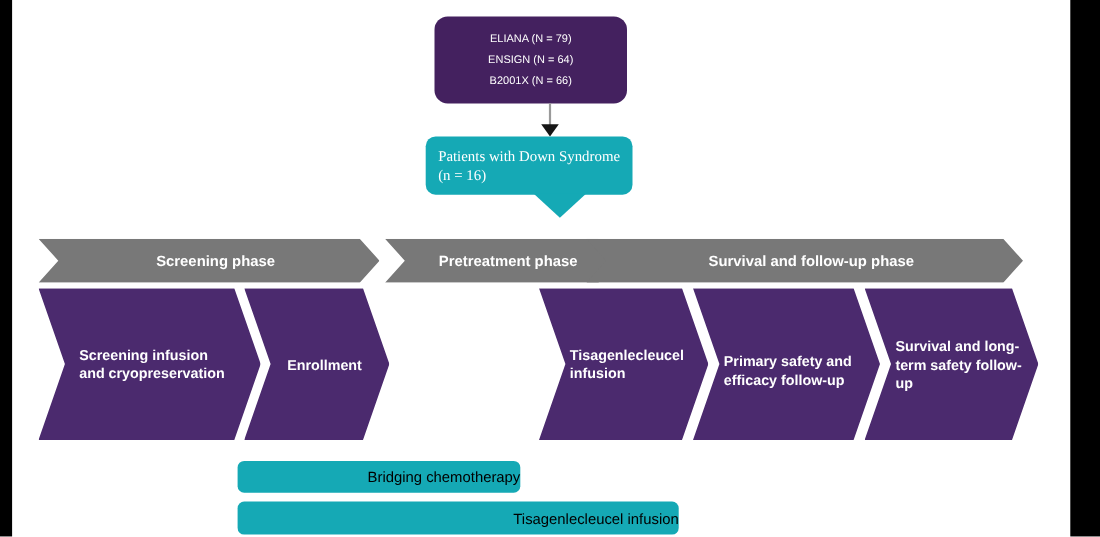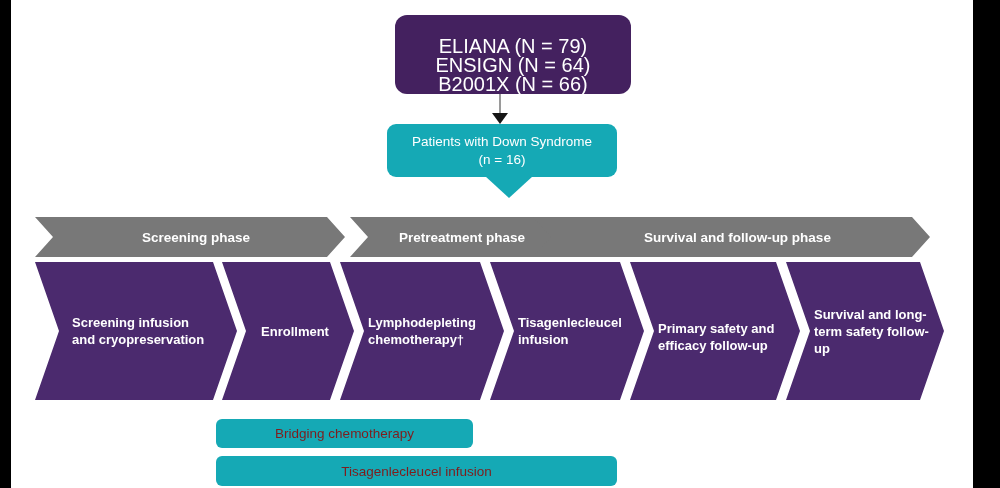--- a/index.html
+++ b/index.html
@@ -7,38 +7,38 @@
     position:relative;width:1000px;height:488px;background:#ffffff;overflow:hidden;
     font-family:"Liberation Sans","DejaVu Sans",sans-serif;
     -webkit-font-smoothing:antialiased;
   }
   .letterbox{position:absolute;top:0;height:488px;background:#000000;}
   #letterbox-left{left:0;width:11px;}
   #letterbox-right{left:973px;width:27px;}
 
   
   .source-box{
-    position:absolute;left:395px;top:15px;width:236px;height:79px;
+    position:absolute;left:395px;top:15px;width:175px;height:79px;
     background:#44215f;border-radius:12px;
-    display:flex;align-items:flex-end;justify-content:center;
-    color:#ffffff;font-size:20px;line-height:19px;text-align:center;white-space:pre-line;
+    display:flex;align-items:center;justify-content:center;
+    color:#ffffff;font-size:10px;line-height:19px;text-align:center;white-space:pre-line;
   }
   .arrow-line{position:absolute;left:499px;top:94px;width:2px;height:21px;background:#9a9a9a;}
   .arrow-head{
     position:absolute;left:492px;top:113px;width:0;height:0;
     border-left:8px solid transparent;border-right:8px solid transparent;
     border-top:11px solid #161616;
   }
 
   
   .callout{
-    position:absolute;left:387px;top:124px;width:230px;height:53px;
+    position:absolute;left:387px;top:124px;width:188px;height:53px;
     background:#15a9b5;border-radius:9px;
     display:flex;align-items:center;justify-content:center;
-    color:#ffffff;font-size:13.5px;line-height:18px;text-align:center;white-space:pre-line;
+    color:#ffffff;font-size:13.5px;line-height:18px;text-align:left;white-space:pre-line;font-family:Liberation Serif, serif;
   }
   .callout-tail{
     position:absolute;left:485px;top:176px;width:0;height:0;
     border-left:24px solid transparent;border-right:24px solid transparent;
     border-top:22px solid #15a9b5;
   }
 
   
   .bar-section{
     position:absolute;top:217px;height:40px;background:#787878;
@@ -65,22 +65,22 @@
   #chev-4{left:490px;width:154px;}
   #chev-5{left:630px;width:170px;}
   #chev-6{left:786px;width:158px;}
   #chev-1 .chev-label{max-width:142px;}
   #chev-5 .chev-label{max-width:128px;margin-top:11px;}
   #chev-6 .chev-label{max-width:116px;}
 
   
   .overlay-bar{
     position:absolute;background:#15a9b5;border-radius:6px;height:29px;
-    display:flex;align-items:center;justify-content:center;
-    color:#7f1d1d;font-size:13.5px;
+    display:flex;align-items:center;justify-content:flex-end;
+    color:#000000;font-size:13.5px;
   }
   #overlay-bar-1{left:216px;top:419px;width:257px;}
   #overlay-bar-2{left:216px;top:456px;width:401px;height:30px;}
 </style>
 </head>
 <body>
 
 <div id="stage">
 
   <div id="letterbox-left" class="letterbox"></div>
@@ -110,23 +110,20 @@
   <div id="phase-s3" class="bar-section">
     <span>Survival and follow-up phase</span>
   </div>
 
   <div id="chev-1" class="chev">
     <span class="chev-label">Screening infusion and cryopreservation</span>
   </div>
   <div id="chev-2" class="chev">
     <span class="chev-label">Enrollment</span>
   </div>
-  <div id="chev-3" class="chev">
-    <span class="chev-label">Lymphodepleting chemotherapy†</span>
-  </div>
   <div id="chev-4" class="chev">
     <span class="chev-label">Tisagenlecleucel infusion</span>
   </div>
   <div id="chev-5" class="chev">
     <span class="chev-label">Primary safety and efficacy follow-up</span>
   </div>
   <div id="chev-6" class="chev">
     <span class="chev-label">Survival and long-term safety follow-up</span>
   </div>
 

